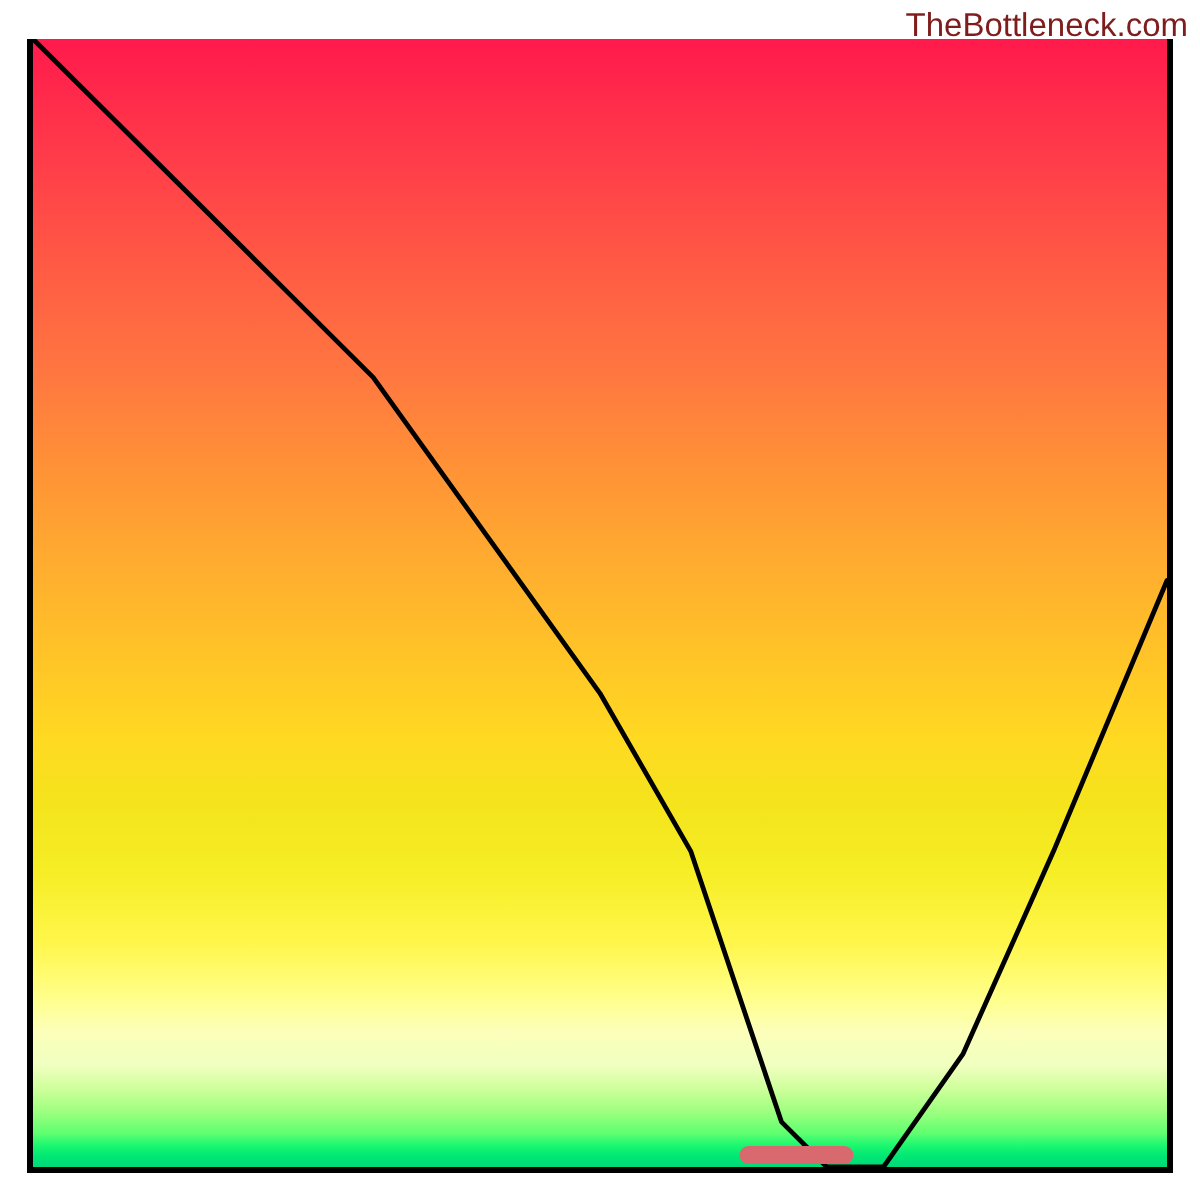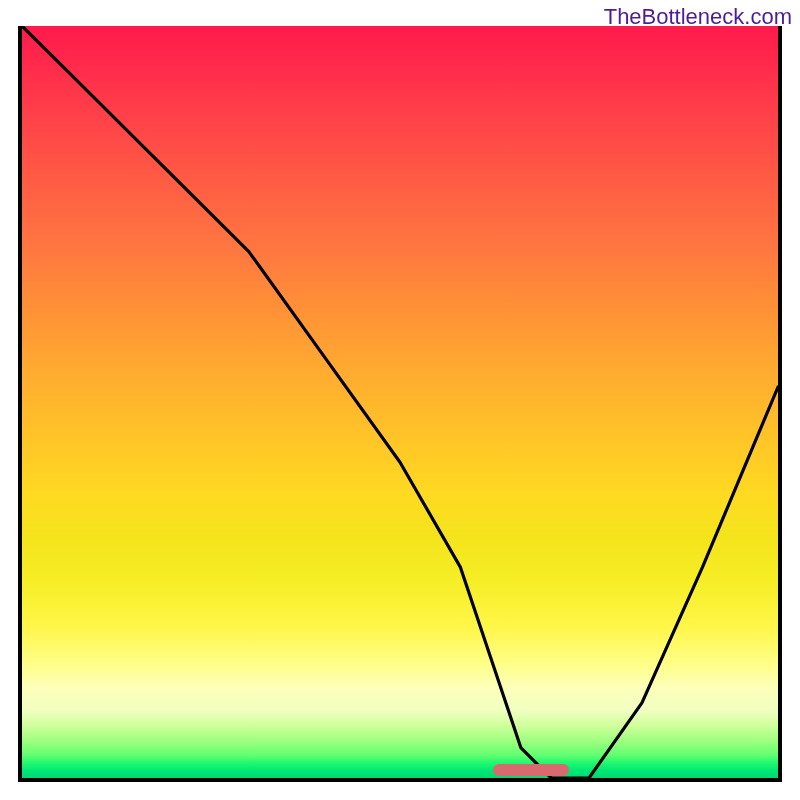--- a/index.html
+++ b/index.html
@@ -10,21 +10,21 @@
     font-family: Arial, sans-serif;
     position: relative;
     overflow: hidden;
   }
   .watermark {
     position: absolute;
     top: 4px;
     right: 8px;
     font-size: 22px;
     font-weight: 500;
-    color: #4c1d95;
+    color: #7f1d1d;
     z-index: 10;
   }
   .plot-area {
     position: absolute;
     left: 18px;
     top: 26px;
     width: 764px;
     height: 756px;
     border-left: 4px solid #000;
     border-right: 4px solid #000;

